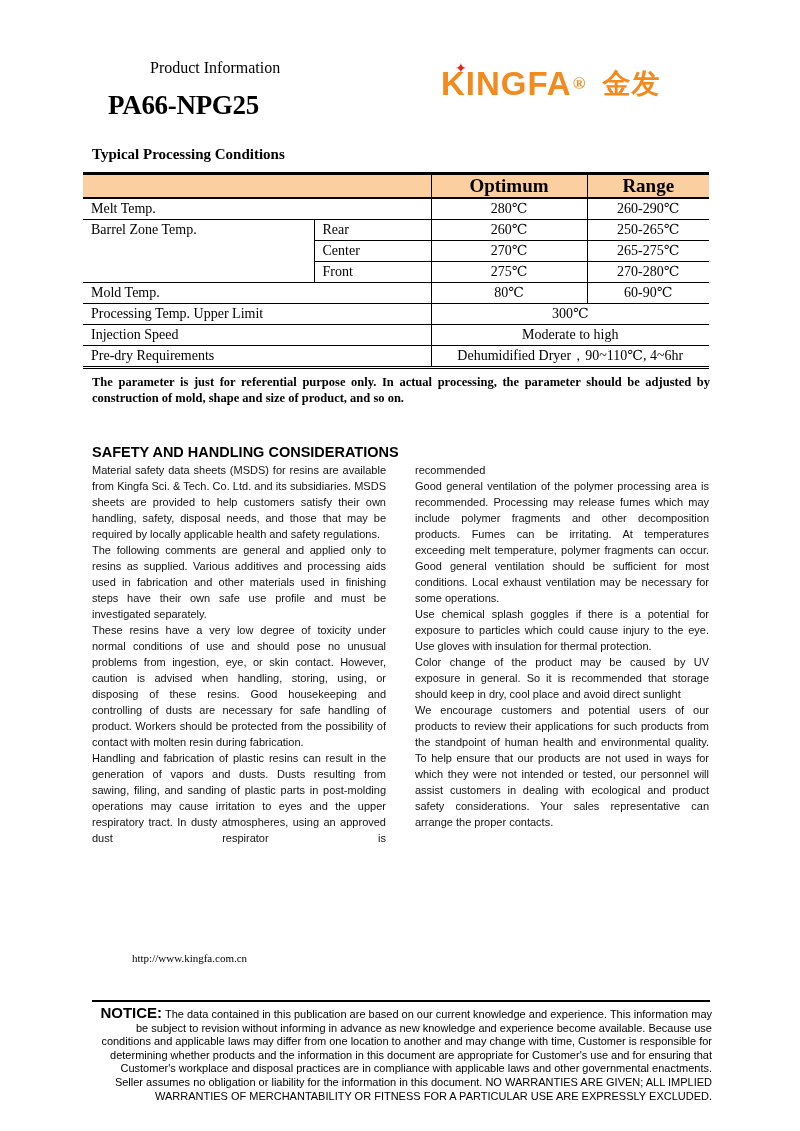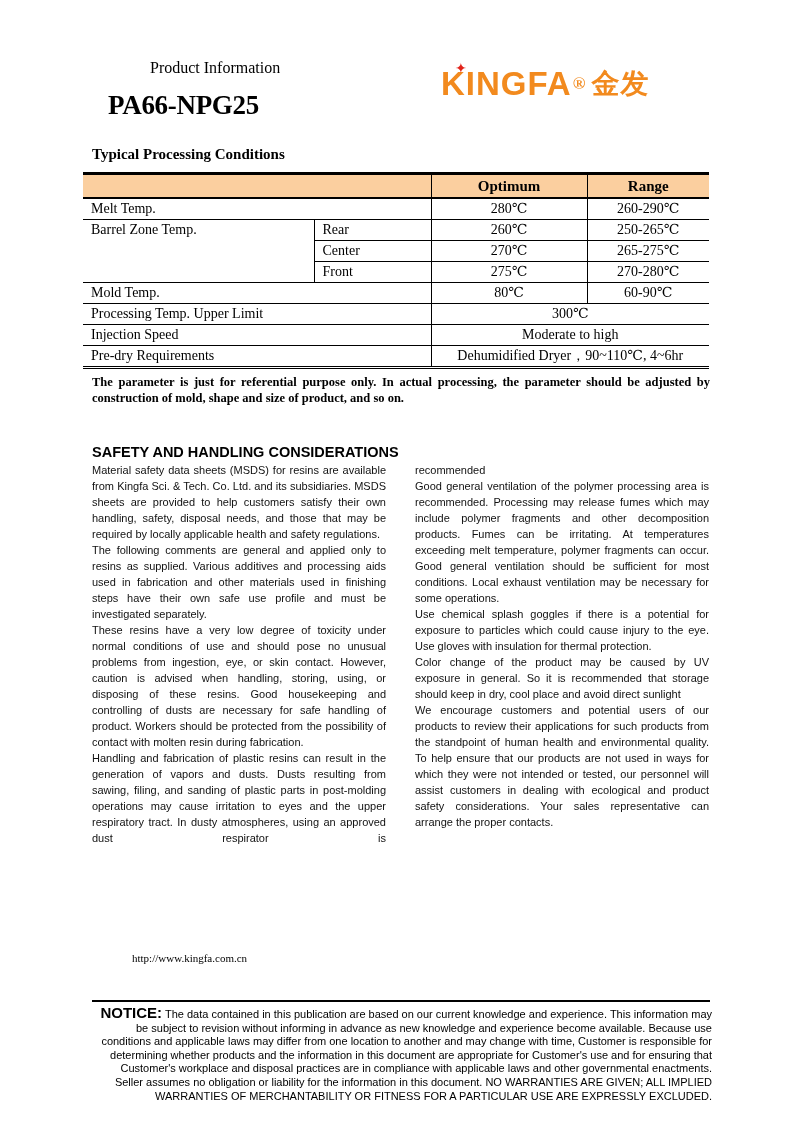--- a/index.html
+++ b/index.html
@@ -7,27 +7,27 @@
   .serif { font-family: "Liberation Serif", "DejaVu Serif", serif; }
   .sans { font-family: "Liberation Sans", "DejaVu Sans", sans-serif; }
 
   #product-info-label { position: absolute; left: 108px; top: 59px; font-size: 16px; margin-left: 42px; }
   #product-title { position: absolute; left: 108px; top: 90px; font-size: 27px; font-weight: bold; letter-spacing: -0.3px; }
 
   #logo { position: absolute; left: 441px; top: 64px; height: 40px; display: flex; align-items: center; color: #f28a1e; }
   #logo .wordmark { font-family: "Liberation Sans", "DejaVu Sans", sans-serif; font-size: 33px; font-weight: bold; letter-spacing: 1px; line-height: 40px; position: relative; }
   #logo .star { position: absolute; left: 14px; top: -3px; color: #e2231a; font-size: 14px; line-height: 14px; }
   #logo .reg { font-family: "Liberation Serif", serif; font-size: 17px; font-weight: bold; line-height: 18px; margin-left: 1px; color: #f28a1e; }
-  #logo .cn { font-family: "DejaVu Sans", sans-serif; font-size: 28px; font-weight: bold; line-height: 40px; margin-left: 6px; letter-spacing: 1px; }
+  #logo .cn { font-family: "DejaVu Sans", sans-serif; font-size: 28px; font-weight: bold; line-height: 40px; margin-left: 17px; letter-spacing: 1px; }
 
   #section-title-processing { position: absolute; left: 92px; top: 146px; font-size: 15px; font-weight: bold; }
 
   #proc-table { position: absolute; left: 83px; top: 172px; width: 626px; border-collapse: collapse; font-size: 14px; }
   #proc-table td { height: 20px; padding: 0 0 0 8px; border-bottom: 1px solid #000; line-height: 20px; white-space: nowrap; }
-  #proc-table tr.head td { background: #fbcf9f; font-weight: bold; font-size: 15px; height: 22px; border-top: 3px solid #000; border-bottom: 2px solid #000; }
+  #proc-table tr.head td { background: #fbcf9f; font-weight: bold; font-size: 19px; height: 22px; border-top: 3px solid #000; border-bottom: 2px solid #000; }
   #proc-table tr.last td { border-bottom: 3px double #000; margin-left: 36px; }
   #proc-table td.c { text-align: center; padding: 0; }
   #proc-table td.vl { border-left: 1px solid #000; }
 
   #table-note { position: absolute; left: 92px; top: 374px; width: 618px; font-size: 12.5px; font-weight: bold; line-height: 16px; text-align: justify; text-align-last: left; }
 
   #safety-heading { position: absolute; left: 92px; top: 444px; font-size: 14.5px; font-weight: bold; }
   .col { position: absolute; width: 294px; font-size: 11px; line-height: 16px; text-align: justify; color: #111; }
   .col p { margin: 0; }
   #col-left { left: 92px; top: 462px; }

